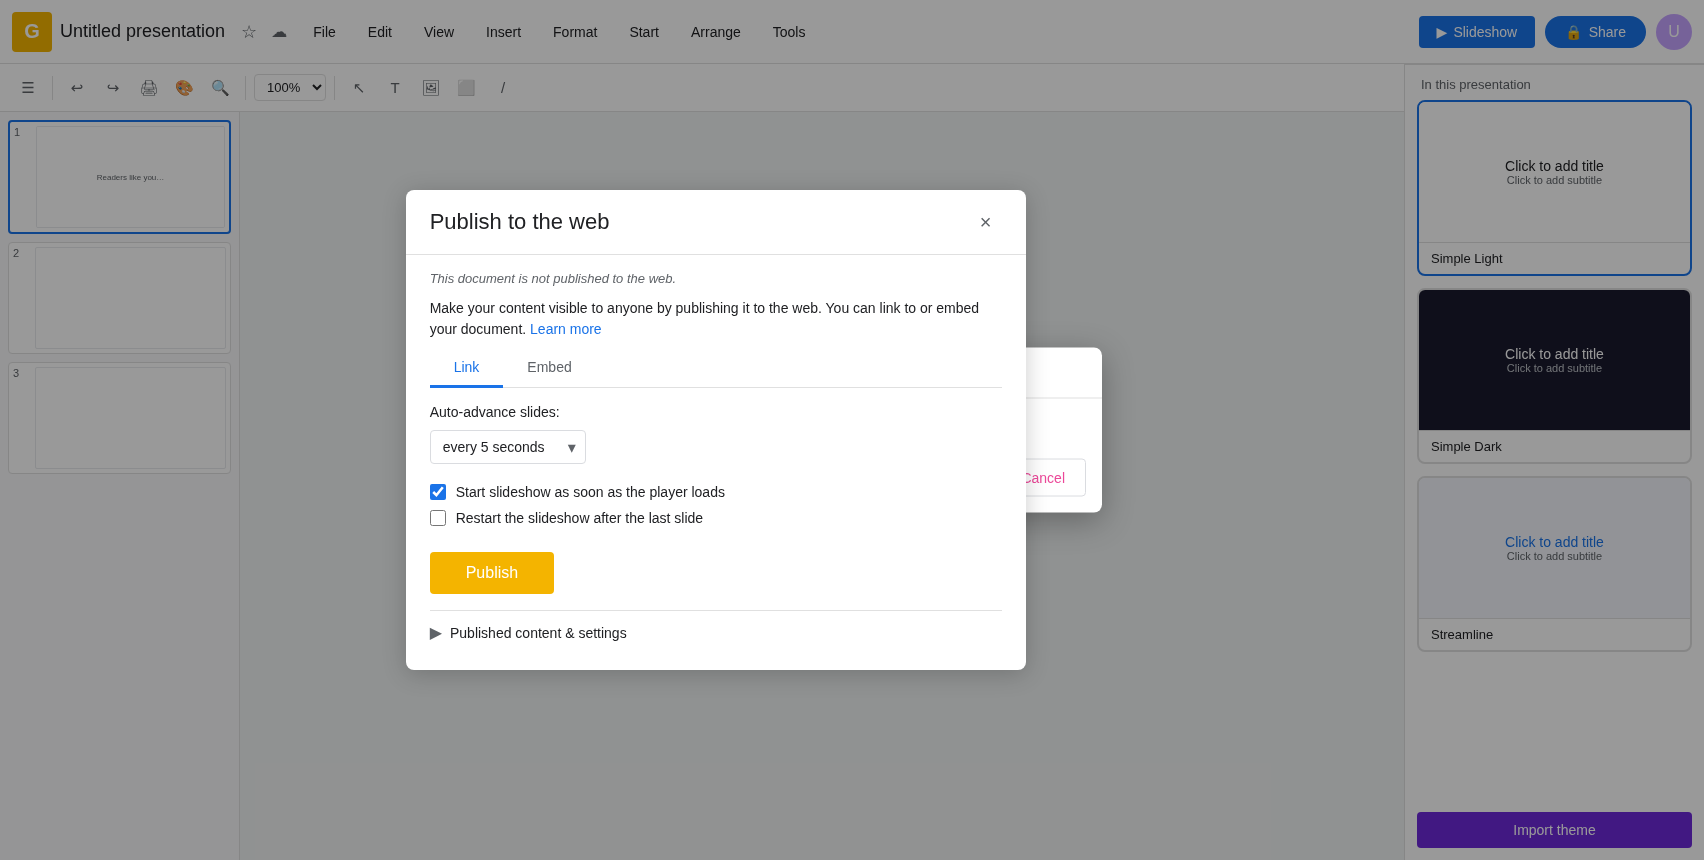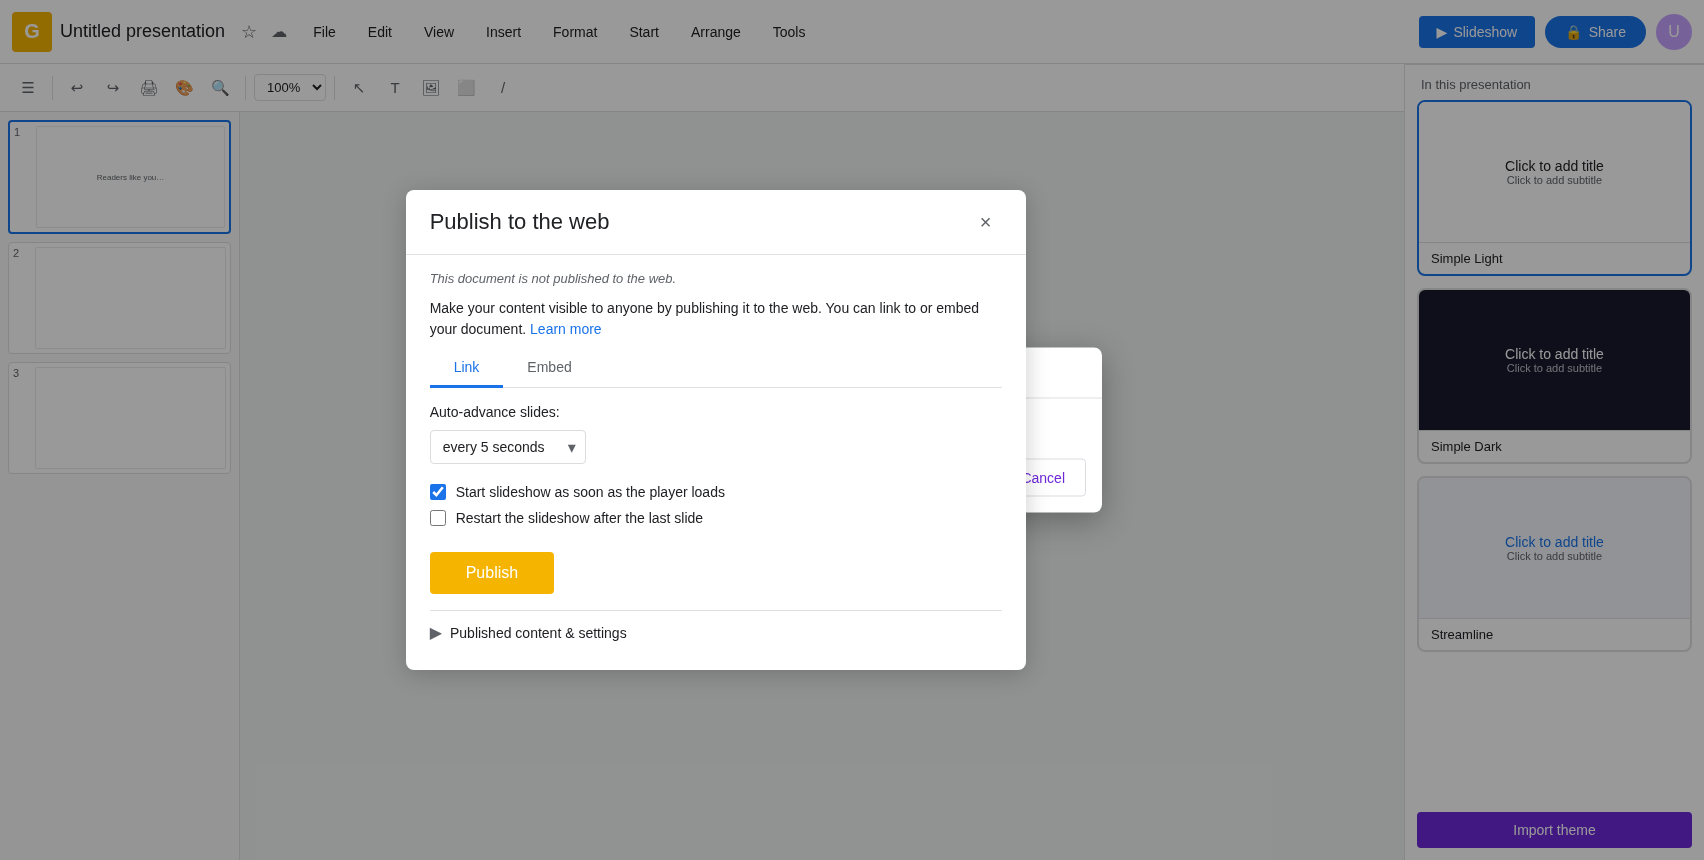--- a/index.html
+++ b/index.html
@@ -312,21 +312,21 @@
       color: #fff;
       border: none;
       border-radius: 4px;
       padding: 10px 28px;
       font-size: 14px;
       cursor: pointer;
       font-weight: 500;
     }
     .confirm-cancel-btn {
       background: #fff;
-      color: #6d28d9;
+      color: #ec4899;
       border: 1px solid #dadce0;
       border-radius: 4px;
       padding: 10px 20px;
       font-size: 14px;
       cursor: pointer;
     }
 
     
     .publish-dialog {
       position: absolute;

